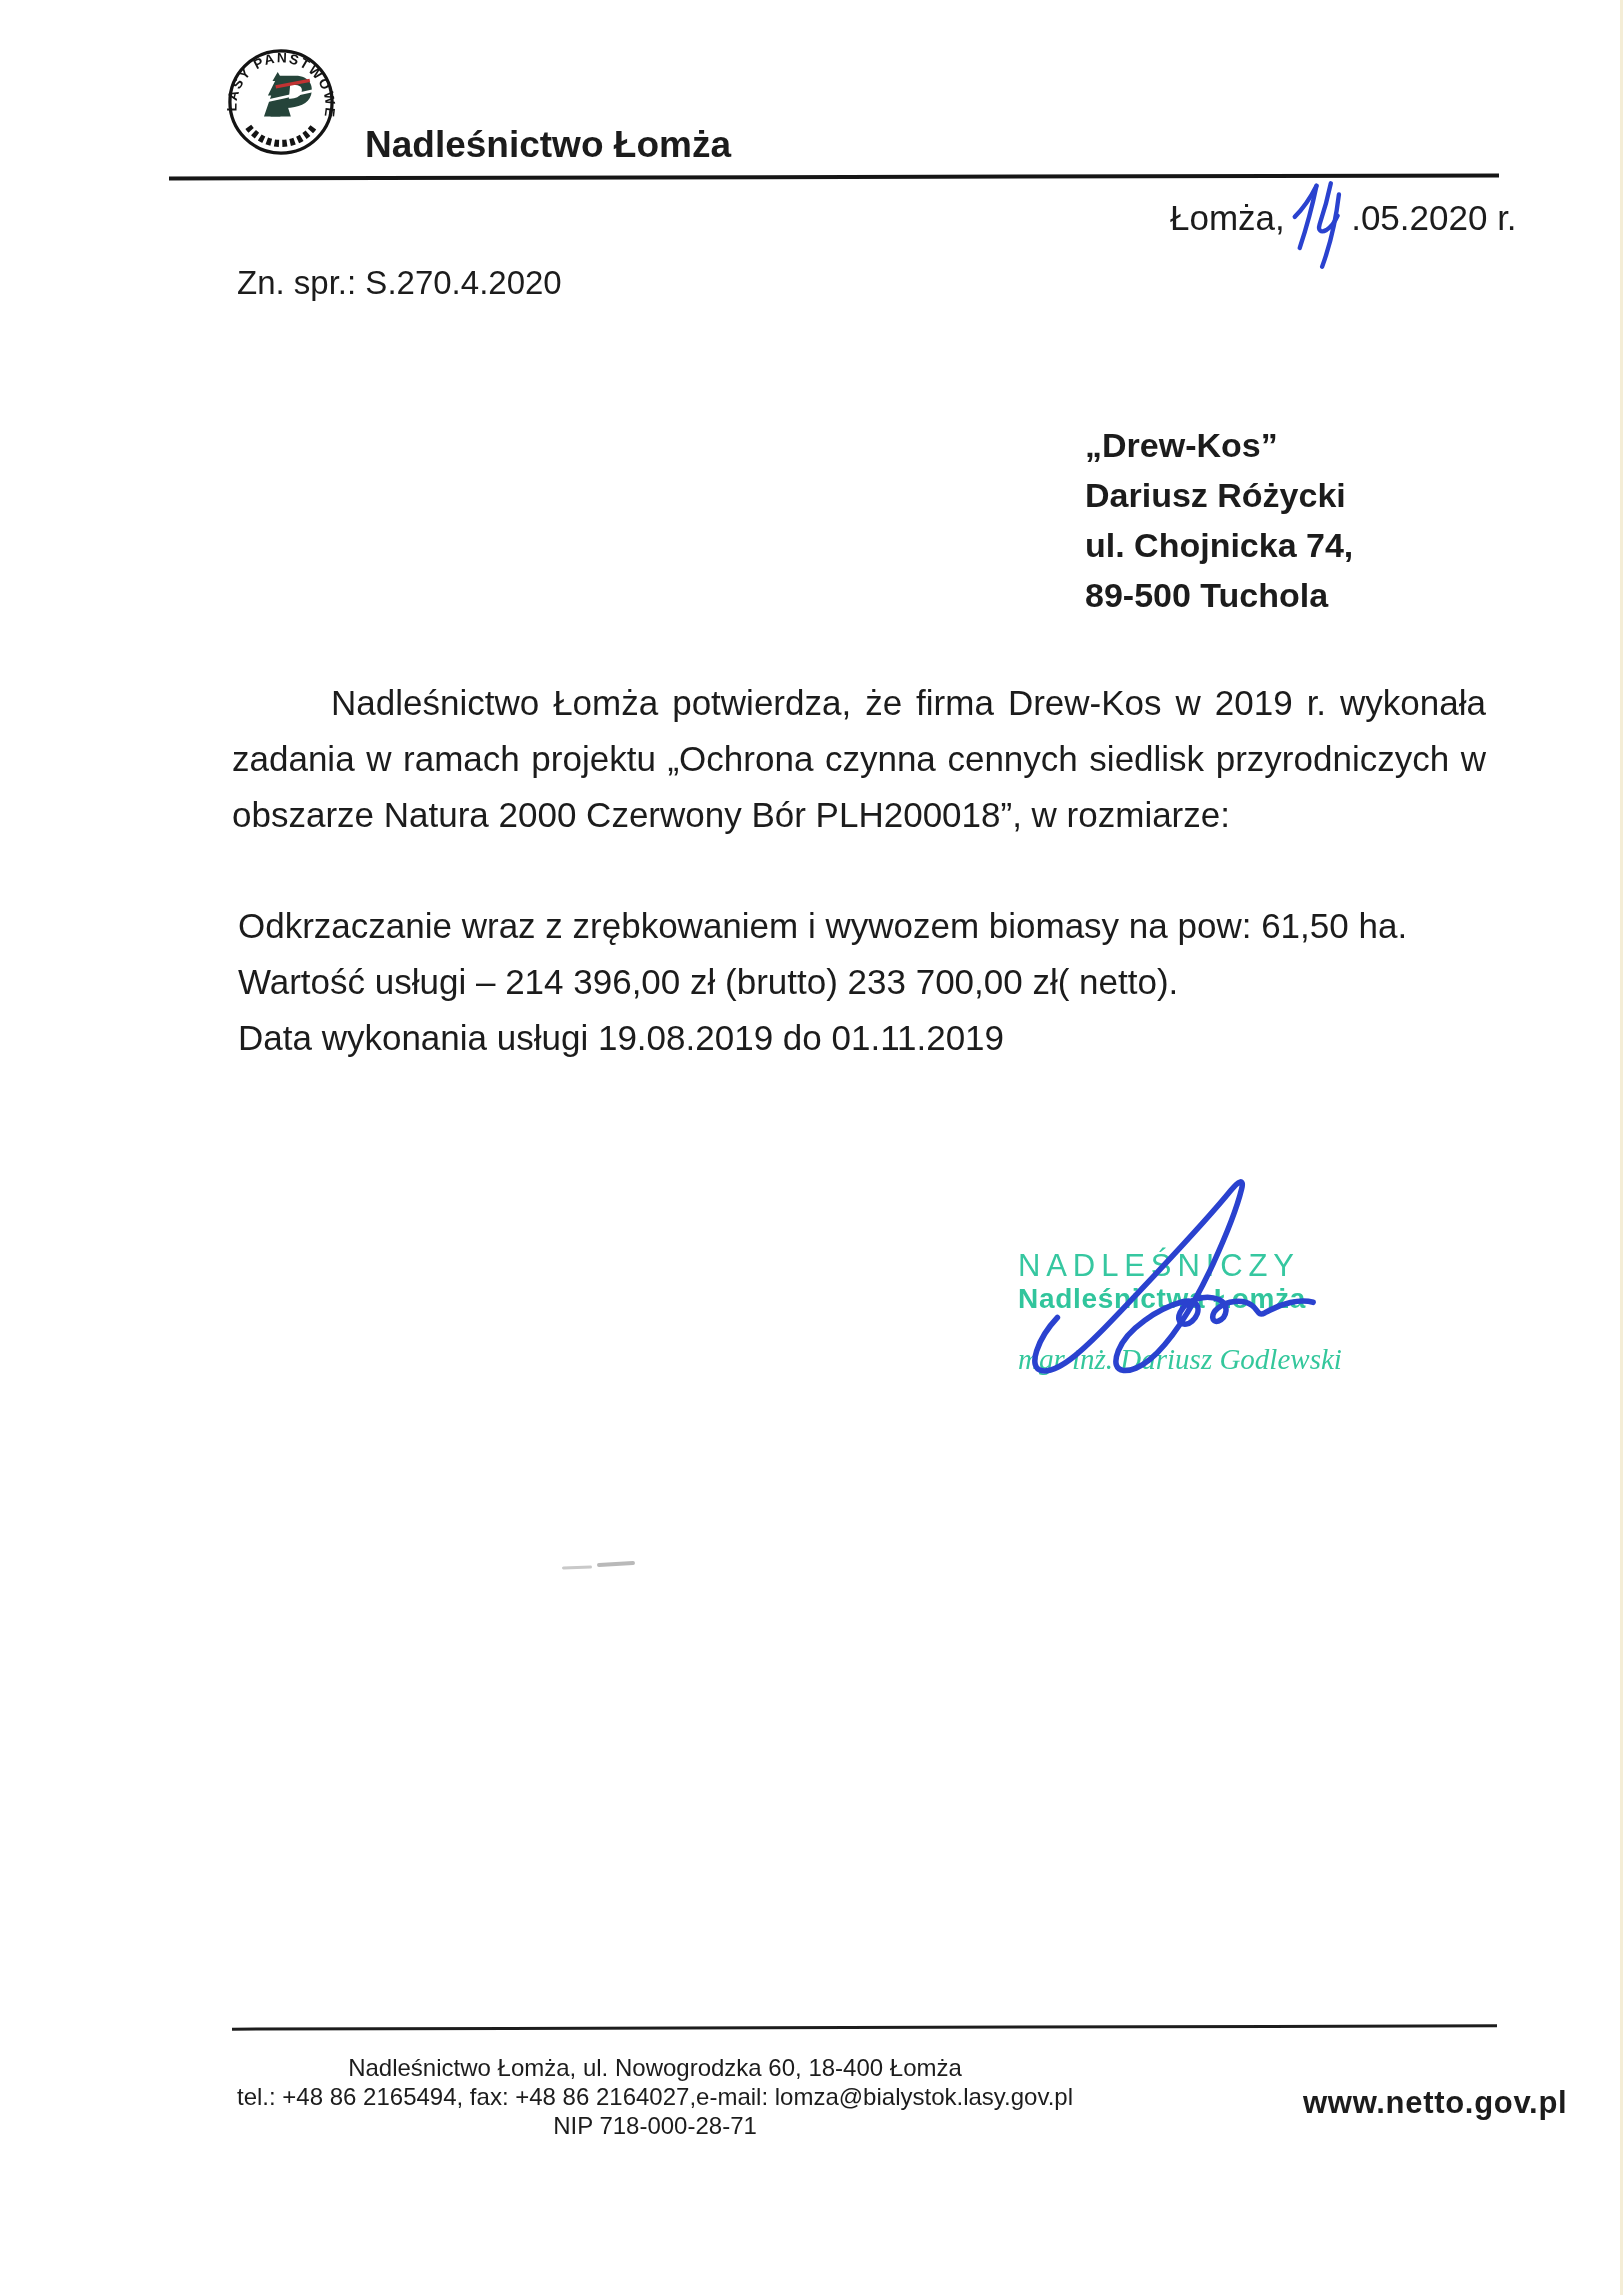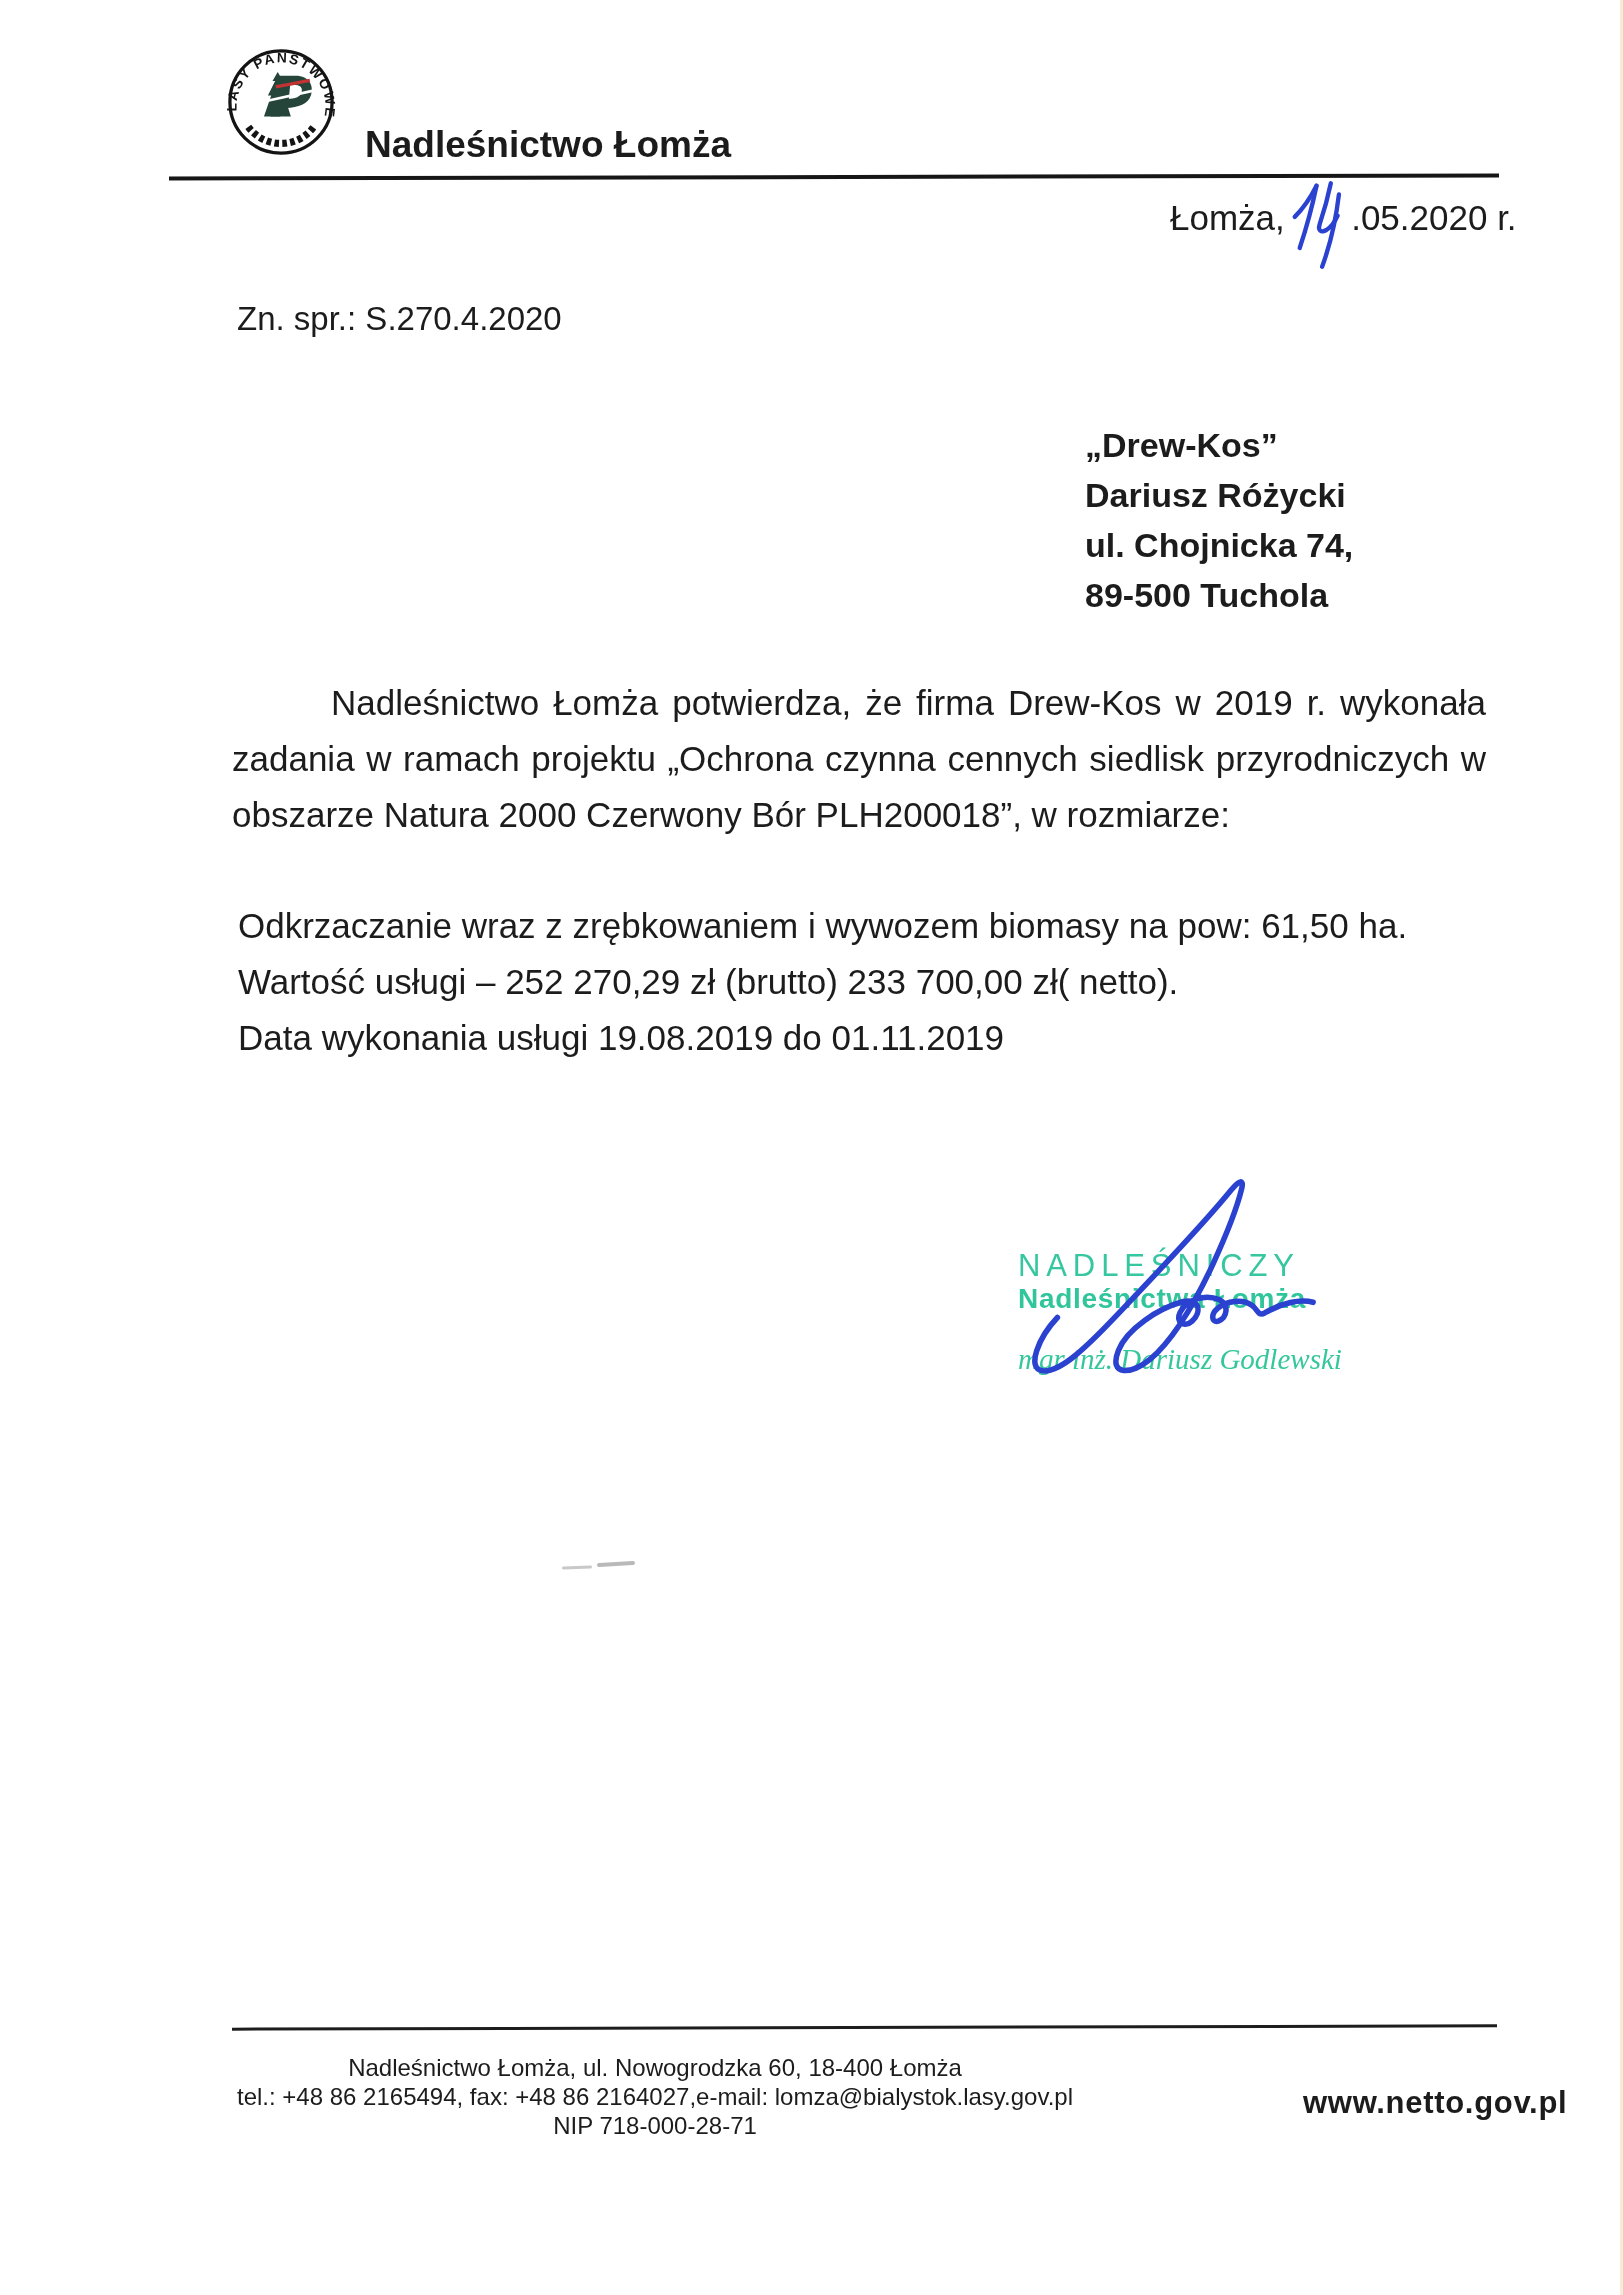--- a/index.html
+++ b/index.html
@@ -8,21 +8,21 @@
     font-family:"Liberation Sans",sans-serif;color:#1c1c1c;overflow:hidden;
     margin:0 auto;
   }
   
   .logo{position:absolute;left:226px;top:47px;width:110px;height:110px;}
   .org-title{position:absolute;left:365px;top:124px;font-size:37px;font-weight:700;letter-spacing:0;}
   .header-rule{position:absolute;left:169px;top:175px;width:1330px;height:3.9px;background:#161616;transform:rotate(-0.12deg);}
   
   .date-line{position:absolute;left:1170px;top:198px;font-size:35px;display:flex;align-items:flex-start;white-space:nowrap;}
   .hand-day{display:inline-block;width:56px;height:98px;margin:-22px 3.9px 0 6.5px;}
-  .ref-line{position:absolute;left:237px;top:264px;font-size:33px;margin-top:36px;}
+  .ref-line{position:absolute;left:237px;top:264px;font-size:33px;}
   
   .recipient{position:absolute;left:1085px;top:420px;font-size:34px;font-weight:700;line-height:50px;}
   
   .body-par{position:absolute;left:232px;top:675px;width:1254px;font-size:35px;line-height:56px;}
   .jline{text-align:justify;text-align-last:justify;}
   .indent{text-indent:99px;}
   .details{position:absolute;left:238px;top:898px;width:1296px;font-size:35px;line-height:56px;}
   
   .stamp-line{position:absolute;left:1018px;width:357px;white-space:nowrap;}
   .stamp-title{top:1248px;font-size:31px;letter-spacing:5.9px;color:#36c7a0;font-weight:500;}
@@ -87,21 +87,21 @@
   </div>
 
   <div class="body-par">
     <div class="jline indent">Nadleśnictwo Łomża potwierdza, że firma Drew-Kos w 2019 r. wykonała</div>
     <div class="jline">zadania w ramach projektu „Ochrona czynna cennych siedlisk przyrodniczych w</div>
     <div>obszarze Natura 2000 Czerwony Bór PLH200018”, w rozmiarze:</div>
   </div>
 
   <div class="details">
     <div>Odkrzaczanie wraz z zrębkowaniem i wywozem biomasy na pow: 61,50 ha.</div>
-    <div>Wartość usługi – 252 270,29 zł (brutto) 233 700,00 zł( netto).</div>
+    <div>Wartość usługi – 214 396,00 zł (brutto) 233 700,00 zł( netto).</div>
     <div>Data wykonania usługi 19.08.2019 do 01.11.2019</div>
   </div>
 
   <div class="stamp-line stamp-title">NADLEŚNICZY</div>
   <div class="stamp-line stamp-org">Nadleśnictwa Łomża</div>
   <div class="stamp-line stamp-person">mgr inż. Dariusz Godlewski</div>
 
   <svg class="signature-ink" viewBox="0 0 480 320">
     <path fill="none" stroke="#2a42cf" stroke-width="8.5" stroke-linecap="round" stroke-linejoin="round" d="M 60,215
          C 30,245 10,292 35,296

